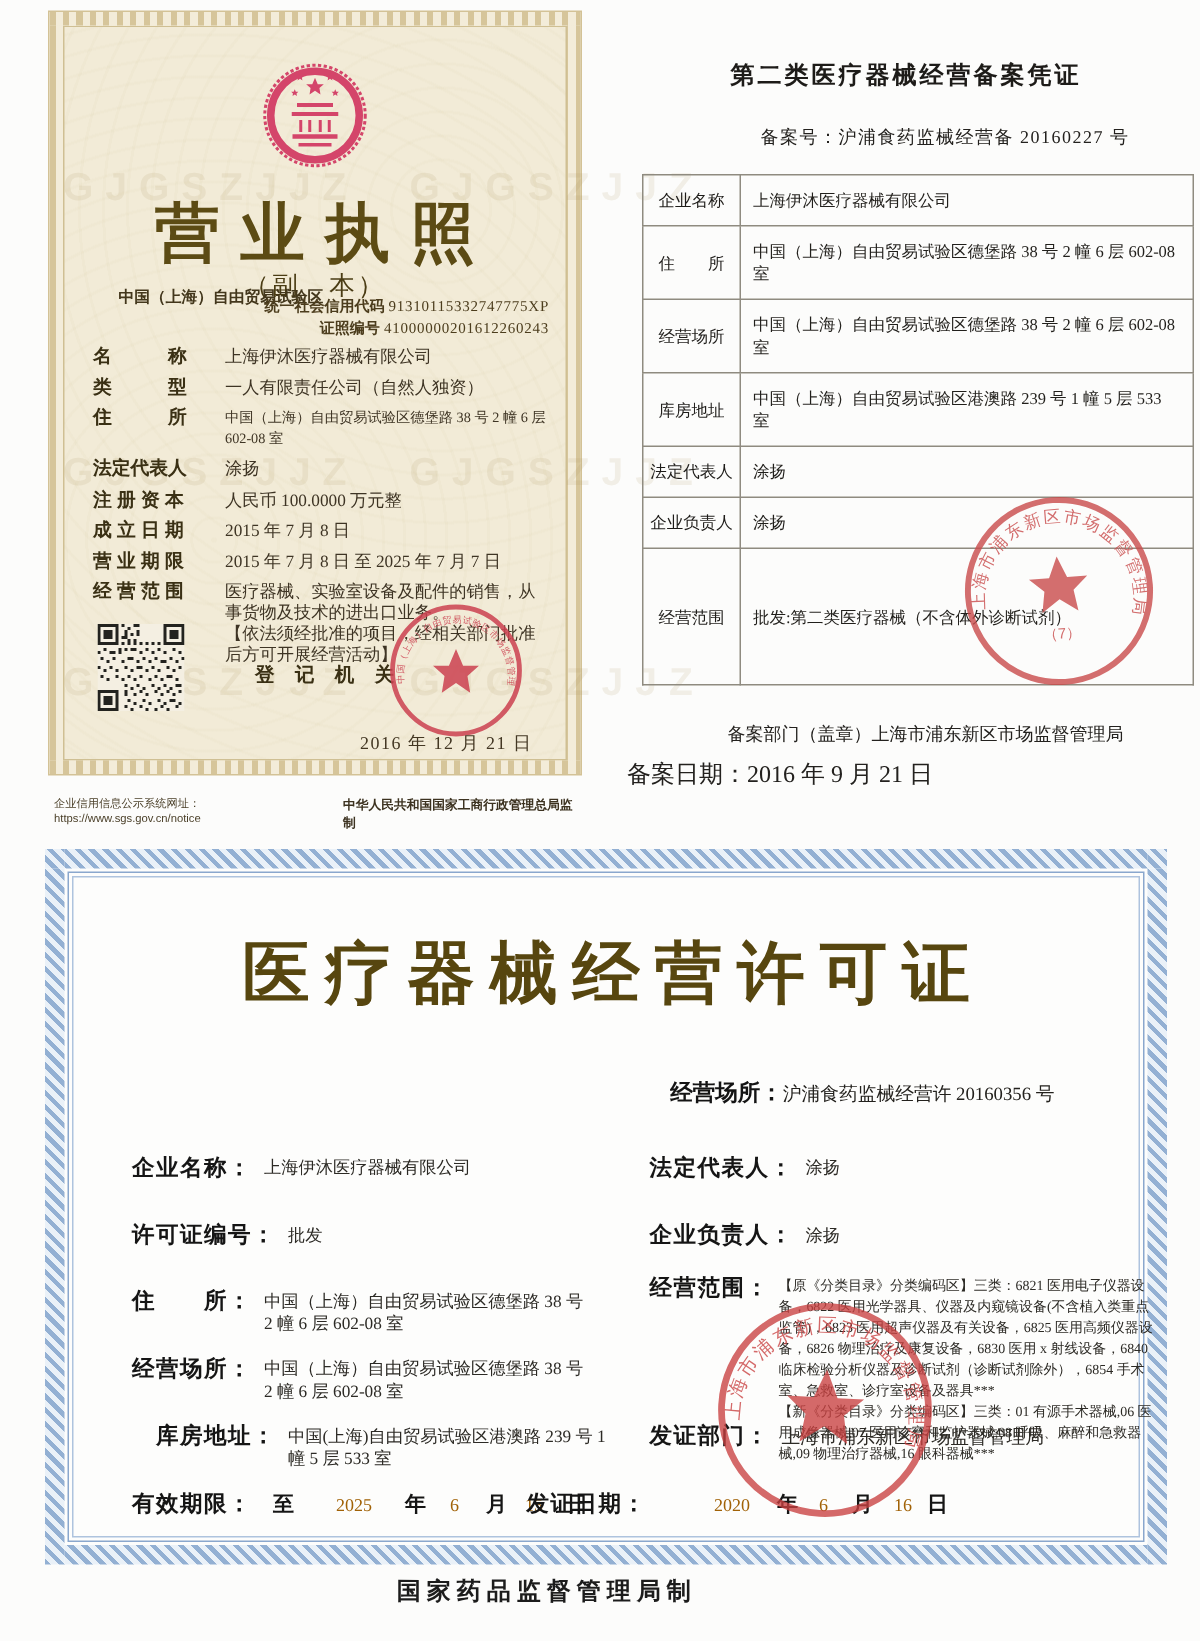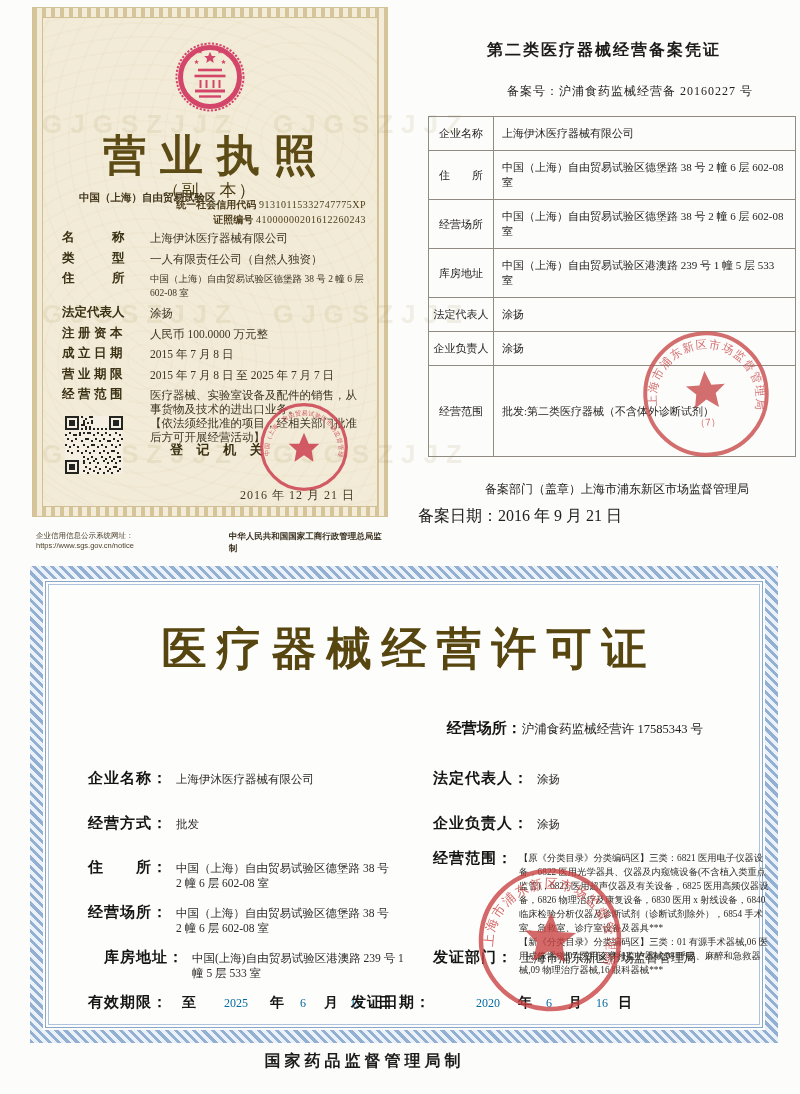--- a/index.html
+++ b/index.html
@@ -87,21 +87,21 @@
   .op-licno{position:absolute;top:140px;right:62px;font-size:14px;white-space:nowrap;}
   .op-licno .lbl{font-weight:bold;color:#141414;font-size:15px;}
   .op-licno .val{font-family:"Liberation Serif",serif;font-size:12.5px;color:#23211d;}
   .op-row{position:absolute;display:flex;}
   .op-lbl{font-size:15px;font-weight:bold;color:#151515;white-space:nowrap;letter-spacing:1px;}
   .op-val{font-size:11.5px;color:#2c2a25;font-family:"Liberation Serif",serif;
     padding-top:3px;margin-left:8px;line-height:15px;}
   .op-scope-val{font-size:9.3px;line-height:14px;width:258px;margin-left:6px;padding-top:2px;}
   .op-scope-val .p2{margin-top:0;}
   .op-datebits{display:flex;align-items:baseline;}
-  .op-datebits .num{font-family:"Liberation Serif",serif;font-size:12px;color:#0369a1;}
+  .op-datebits .num{font-family:"Liberation Serif",serif;font-size:12px;color:#a16207;}
   .op-datebits .unit{font-size:14px;font-weight:bold;color:#151515;}
   .op-stamp{position:absolute;left:432px;top:286px;opacity:.78;transform:rotate(3deg);}
   .op-footer{position:absolute;top:1051px;width:729px;text-align:center;
     font-size:16px;font-weight:bold;letter-spacing:4px;color:#1c1c1c;}
 
   svg text{font-family:"Liberation Sans",sans-serif;}
 </style>
 </head>
 <body>
 
@@ -283,29 +283,29 @@
       </text>
       <text x="50" y="74" text-anchor="middle" font-size="7.5" fill="#c94b4b">（7）</text>
     </svg>
   </section>
 
   <section class="oplic">
     <div class="op-frame"></div>
     <h1 class="op-title">医疗器械经营许可证</h1>
 
     <div class="op-licno">
-      <span class="lbl">经营场所：</span><span class="val">沪浦食药监械经营许 17585343 号</span>
+      <span class="lbl">经营场所：</span><span class="val">沪浦食药监械经营许 20160356 号</span>
     </div>
 
     <div class="op-row" style="left:45px;top:190px;width:330px">
       <span class="op-lbl">企业名称：</span>
       <span class="op-val">上海伊沐医疗器械有限公司</span>
       </div>
     <div class="op-row" style="left:45px;top:235px;width:330px">
-      <span class="op-lbl">经营方式：</span>
+      <span class="op-lbl">许可证编号：</span>
       <span class="op-val">批发</span>
       </div>
     <div class="op-row" style="left:45px;top:279px;width:335px">
       <span class="op-lbl">住　　所：</span>
       <span class="op-val" style="width:215px">中国（上海）自由贸易试验区德堡路 38 号 2 幢 6 层 602-08 室</span>
       </div>
     <div class="op-row" style="left:45px;top:324px;width:335px">
       <span class="op-lbl">经营场所：</span>
       <span class="op-val" style="width:215px">中国（上海）自由贸易试验区德堡路 38 号 2 幢 6 层 602-08 室</span>
       </div>

